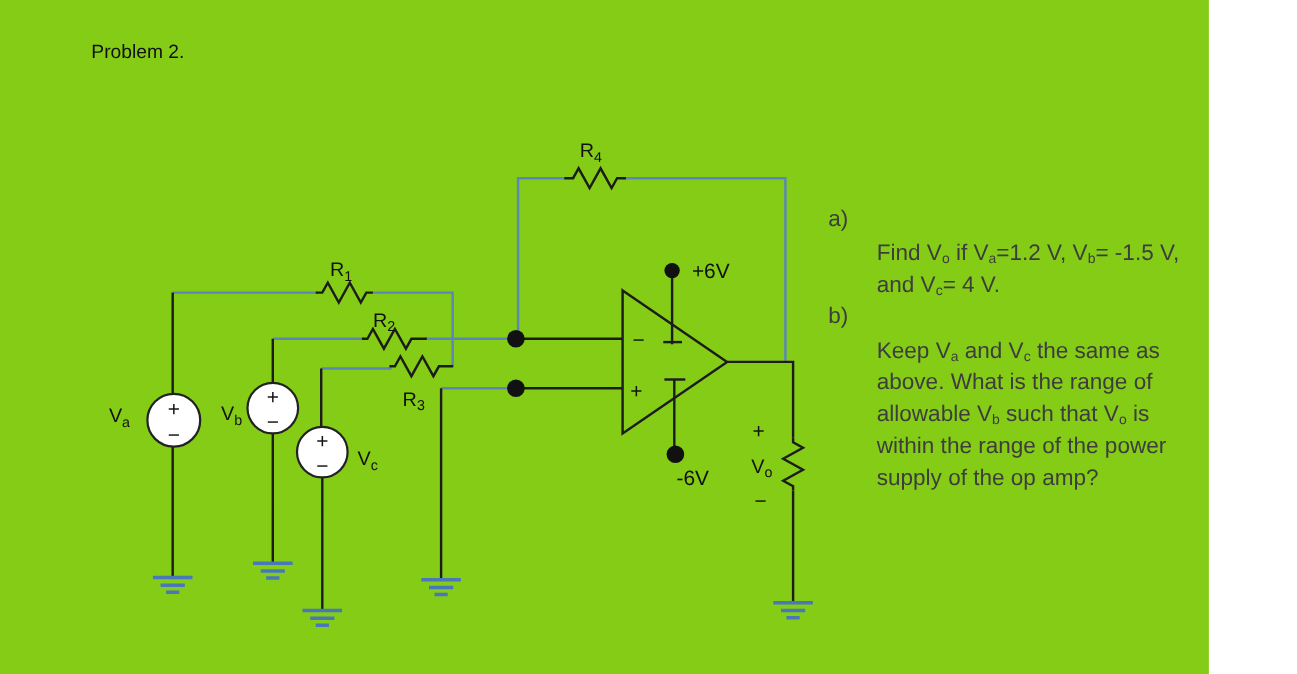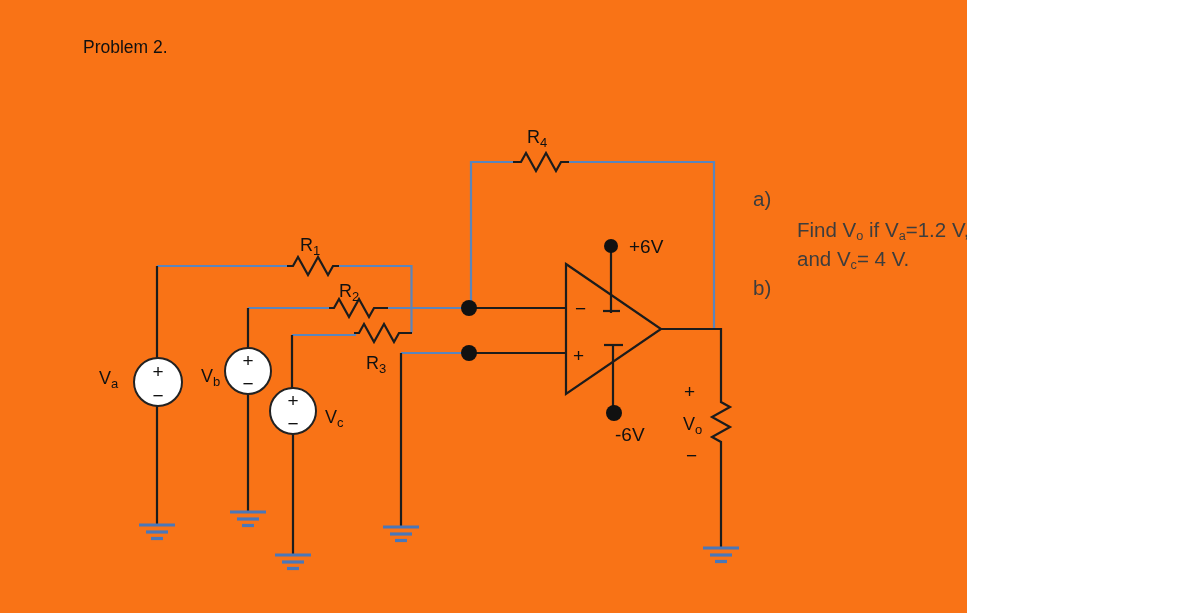--- a/index.html
+++ b/index.html
@@ -1,16 +1,16 @@
 <!DOCTYPE html>
 <html><head>
 <meta charset="utf-8">
 <style>
   html,body{margin:0;padding:0;background:#fff;}
-  .page{position:relative;width:967px;height:613px;background:#f97316;overflow:hidden;
+  .page{position:relative;width:1099px;height:613px;background:#84cc16;overflow:hidden;
         font-family:"Liberation Sans",sans-serif;}
   .title{position:absolute;left:83px;top:37px;font-size:17.5px;color:#111;}
   .circuit-svg{position:absolute;left:0;top:0;}
   .problem{position:absolute;left:753px;top:184px;color:#3d3d3d;font-size:20.5px;line-height:29px;}
   .p-item{display:flex;align-items:flex-start;}
   .p-label{flex:0 0 44px;}
   .p-text{width:298px;margin-top:31px;}
   .subsc{font-size:0.62em;line-height:0;vertical-align:-0.22em;}
   svg text{fill:#111;}
 </style>
@@ -133,16 +133,17 @@
     </g>
   </svg>
 
   <div class="problem">
       <div class="p-item">
         <span class="p-label">a)</span>
         <span class="p-text">Find V<span class="subsc">o</span> if V<span class="subsc">a</span>=1.2 V, V<span class="subsc">b</span>= -1.5 V, and V<span class="subsc">c</span>= 4 V.</span>
       </div>
       <div class="p-item">
         <span class="p-label">b)</span>
+        <span class="p-text">Keep V<span class="subsc">a</span> and V<span class="subsc">c</span> the same as above. What is the range of allowable V<span class="subsc">b</span> such that V<span class="subsc">o</span> is within the range of the power supply of the op amp?</span>
       </div>
     </div>
 
 </div>
 
 </body></html>

